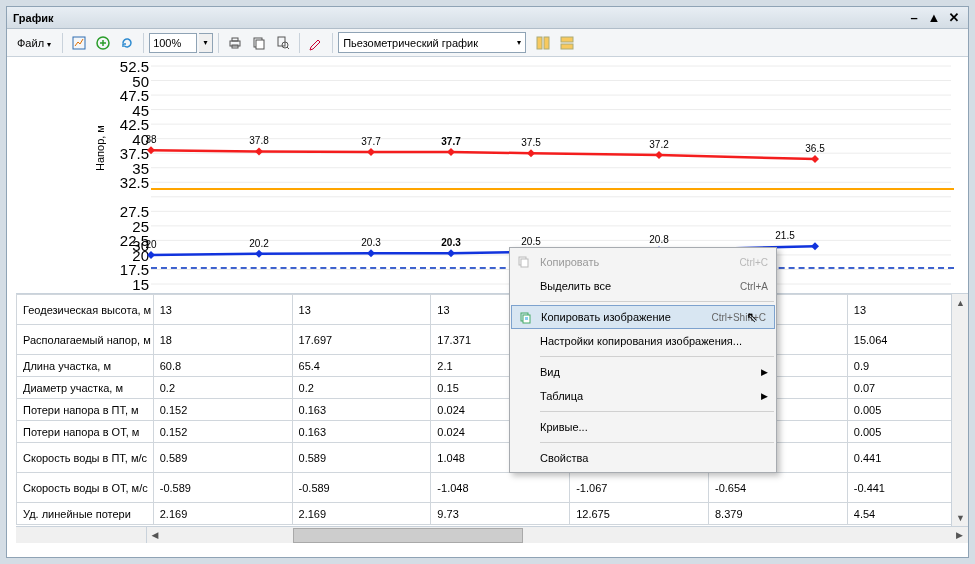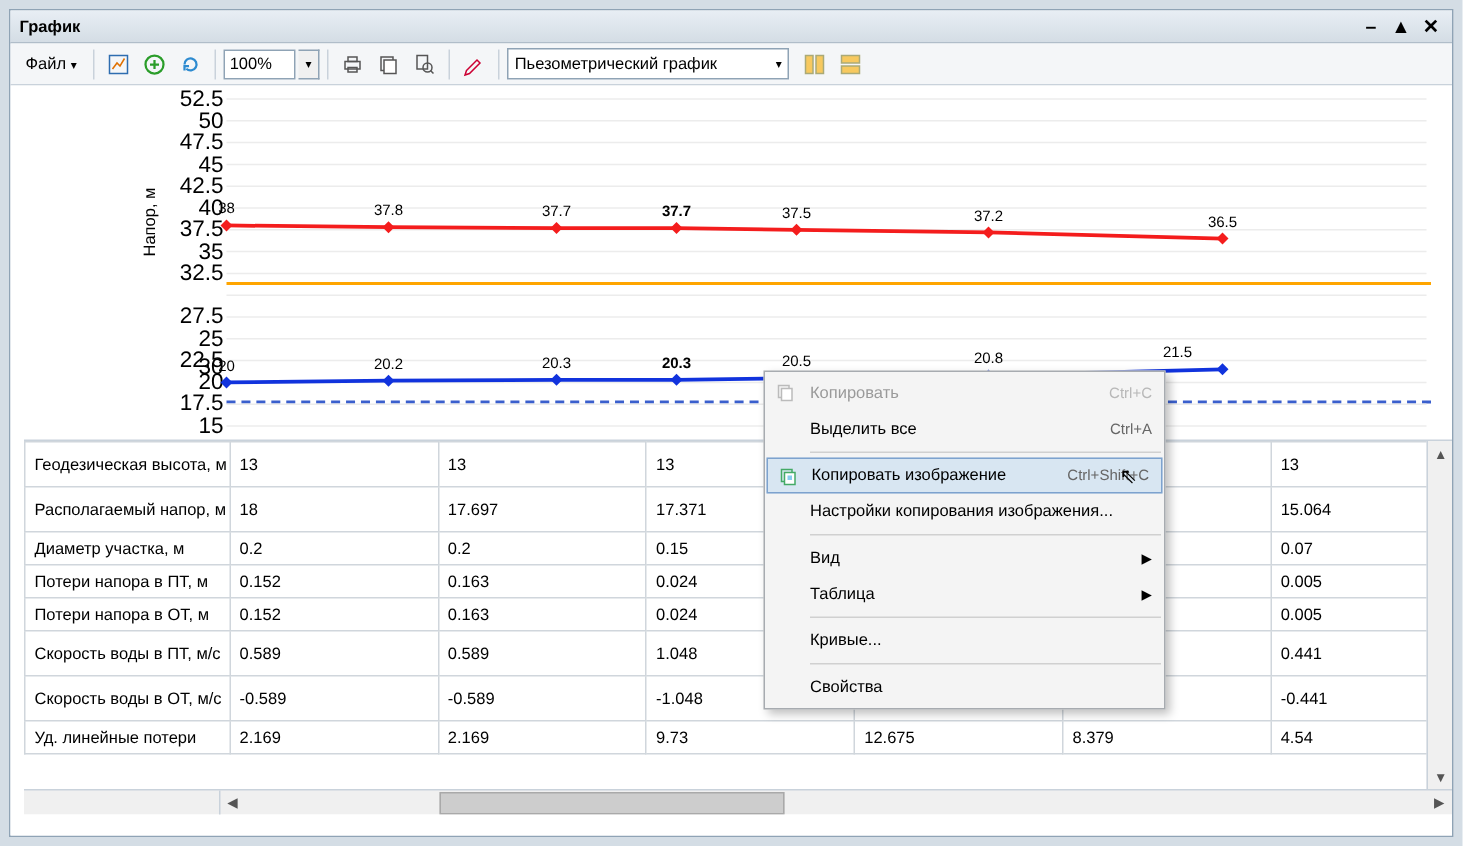--- a/index.html
+++ b/index.html
@@ -230,20 +230,29 @@
             <tr class="tall">
               <td class="row-h">Располагаемый напор, м</td>
               <td>18</td>
               <td>17.697</td>
               <td>17.371</td>
               <td></td>
               <td></td>
               <td>15.064</td>
             </tr>
             <tr>
+              <td class="row-h">Длина участка, м</td>
+              <td>60.8</td>
+              <td>65.4</td>
+              <td>2.1</td>
+              <td></td>
+              <td></td>
+              <td>0.9</td>
+            </tr>
+            <tr>
               <td class="row-h">Диаметр участка, м</td>
               <td>0.2</td>
               <td>0.2</td>
               <td>0.15</td>
               <td></td>
               <td></td>
               <td>0.07</td>
             </tr>
             <tr>
               <td class="row-h">Потери напора в ПТ, м</td>

